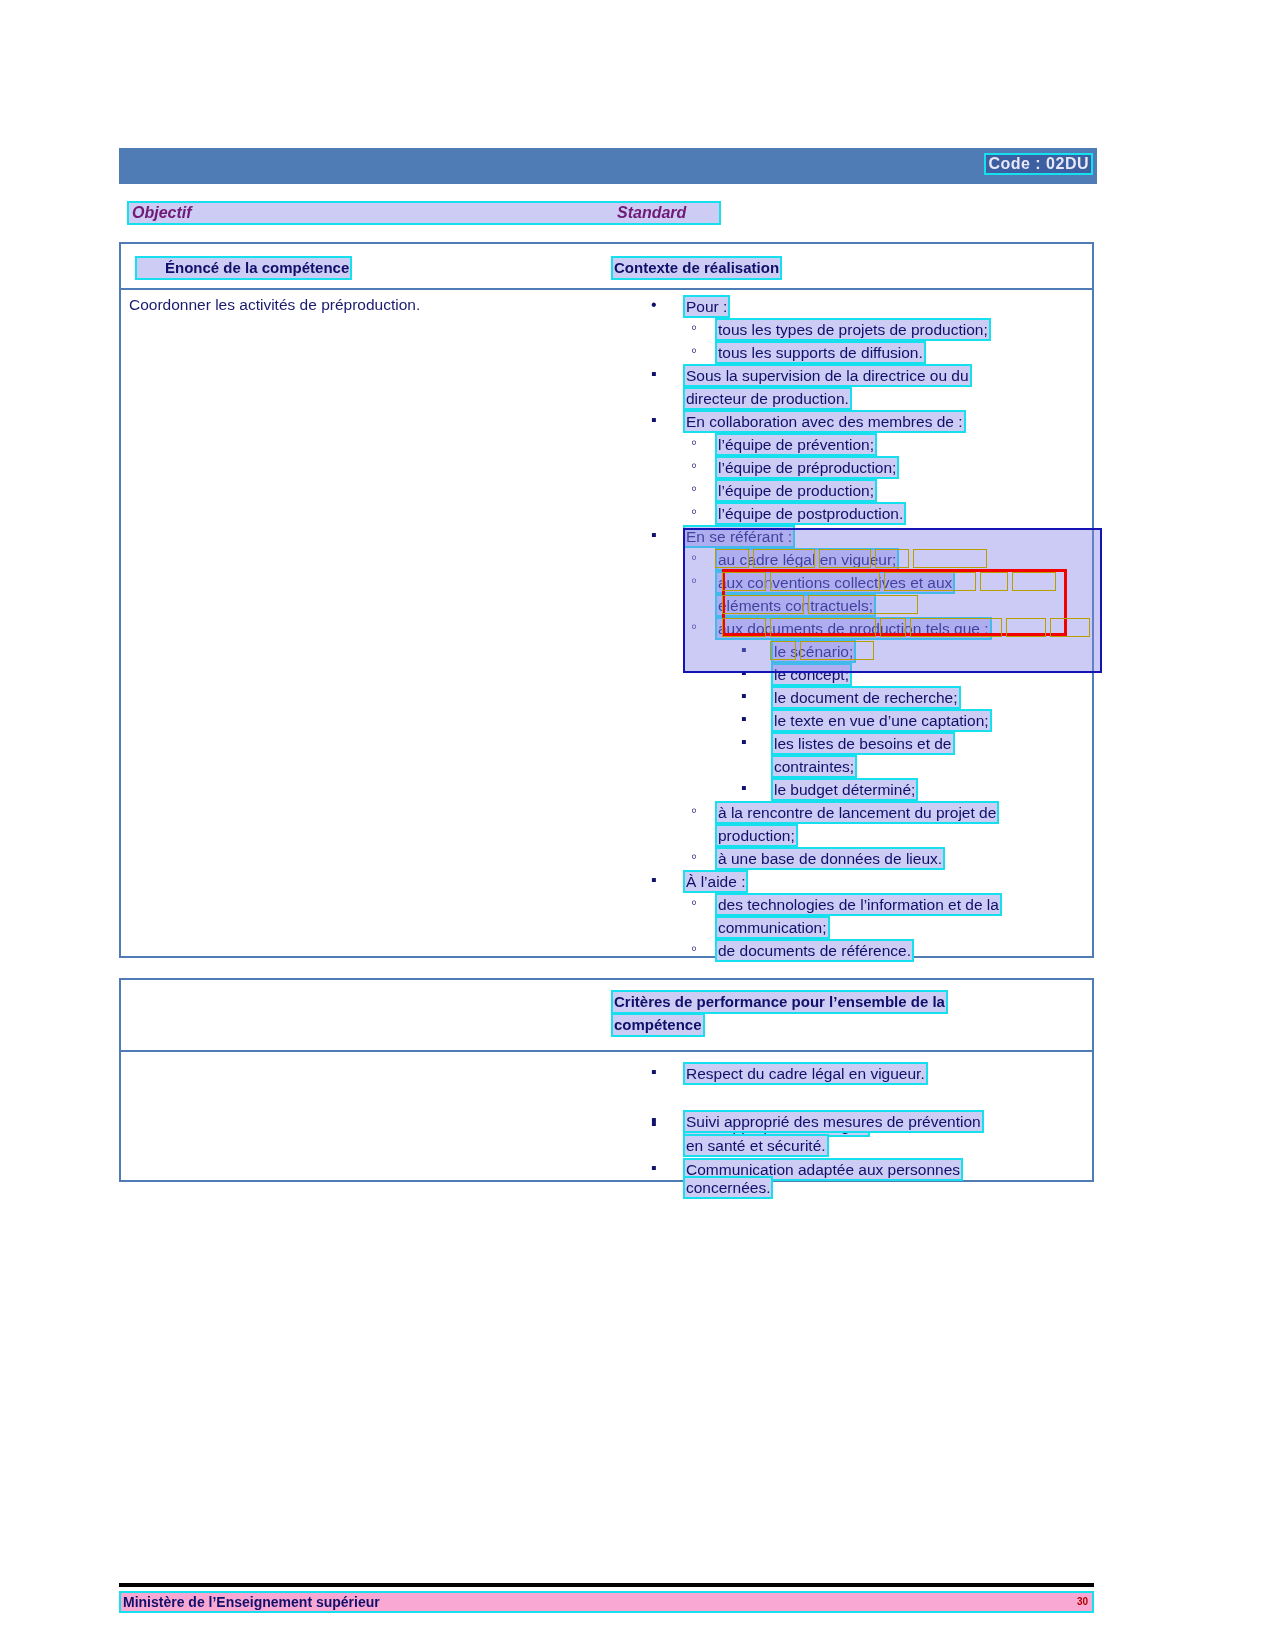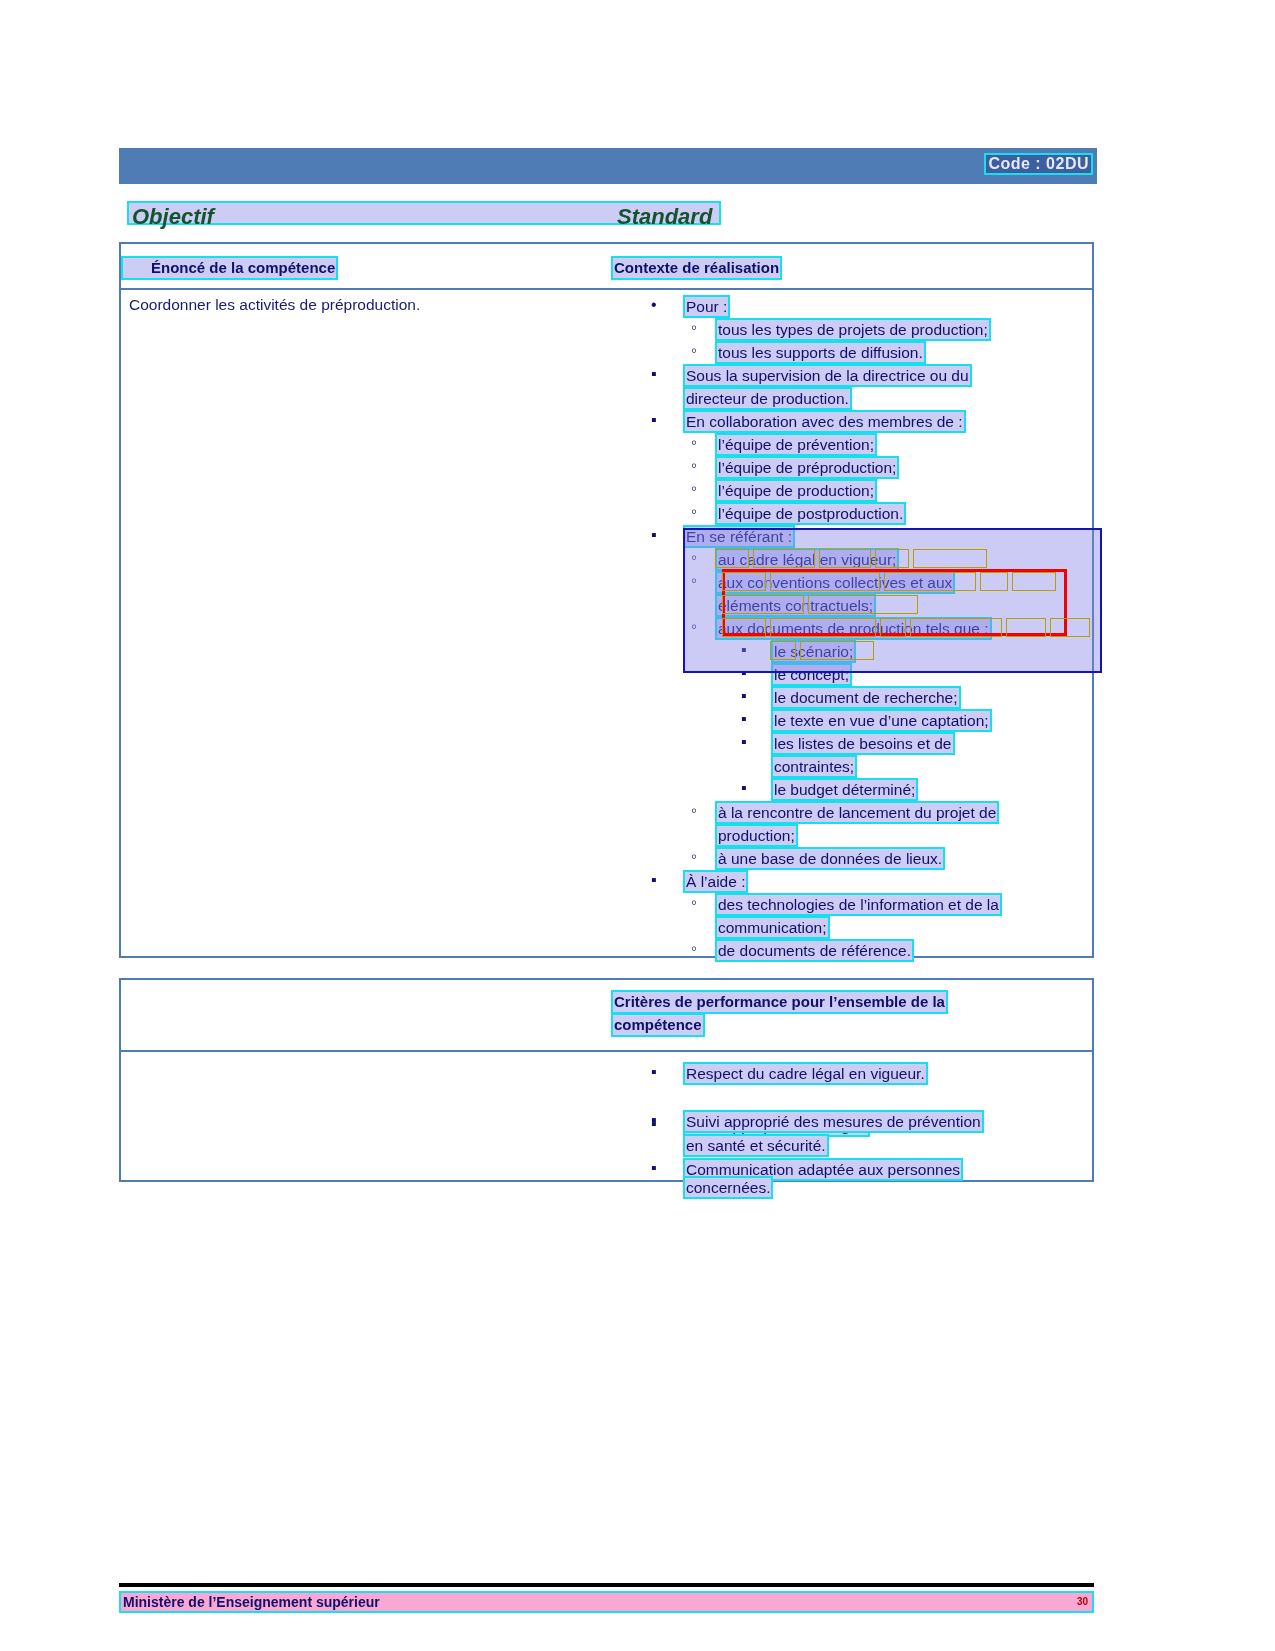--- a/index.html
+++ b/index.html
@@ -49,24 +49,24 @@
     position: absolute;
     left: 127px; top: 201px;
     width: 594px; height: 24px;
     background: #ccccf5;
     border: 2px solid #17e0ee;
     box-sizing: border-box;
   }
   .objstd .lbl {
     position: absolute;
     top: 1px;
-    font-size: 22px;
+    font-size: 16px;
     font-weight: 700;
     font-style: italic;
-    color: #14532d;
+    color: #701a75;
     white-space: nowrap;
   }
   .objstd .lbl.left { left: 3px; }
   .objstd .lbl.right { left: 488px; }
 
   
   .tbl {
     position: absolute;
     border: 2px solid #4f7cb4;
     box-sizing: border-box;
@@ -214,21 +214,21 @@
   </div>
 
   <div class="objstd">
     <span class="lbl left">Objectif</span>
     <span class="lbl right">Standard</span>
   </div>
 
   <div class="tbl" id="table-objective-standard">
     <div class="row-sep" style="top:44px;"></div>
 
-    <div class="hdr-text" style="left:0; top:12px;padding-left:28px;">Énoncé de la compétence</div>
+    <div class="hdr-text" style="left:14px; top:12px;padding-left:28px;">Énoncé de la compétence</div>
     <div class="hdr-text" style="left:490px; top:12px;">Contexte de réalisation</div>
 
     <div>
       <span class="hl" id="competency-statement" style="position:absolute; left:8px; top:51px;">Coordonner les activités de préproduction.</span>
     </div>
 
     <div id="context-list">
         <div class="item" style="top: 51px; left: 562px;"><span class="bullet-sq b-disc" style="position: absolute; left: -32px;"></span><span class="hl">Pour :</span></div>
         <div class="item" style="top: 74px; left: 594px;"><span class="bullet-sq b-circle" style="position: absolute; left: -24px;"></span><span class="hl">tous les types de projets de production;</span></div>
         <div class="item" style="top: 97px; left: 594px;"><span class="bullet-sq b-circle" style="position: absolute; left: -24px;"></span><span class="hl">tous les supports de diffusion.</span></div>

